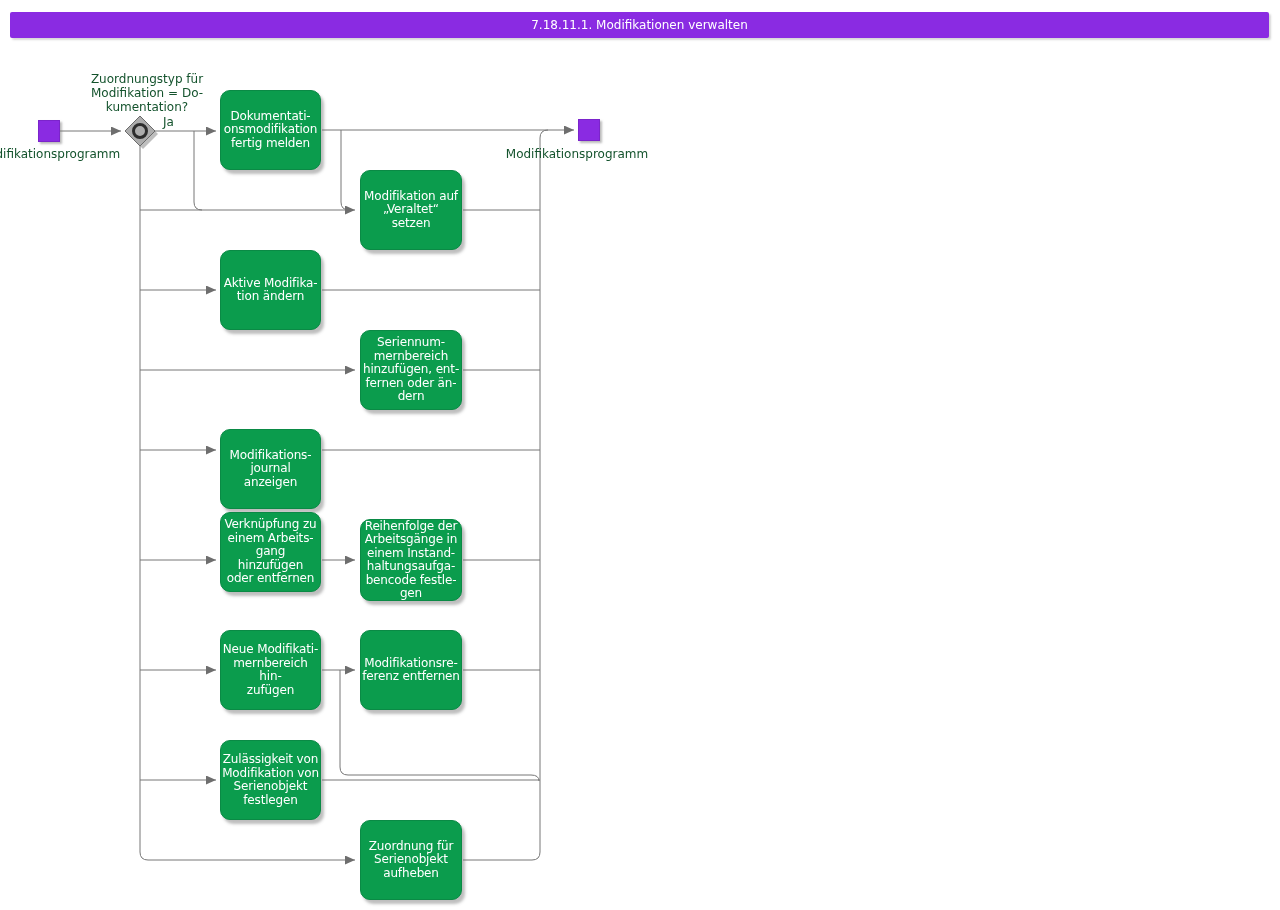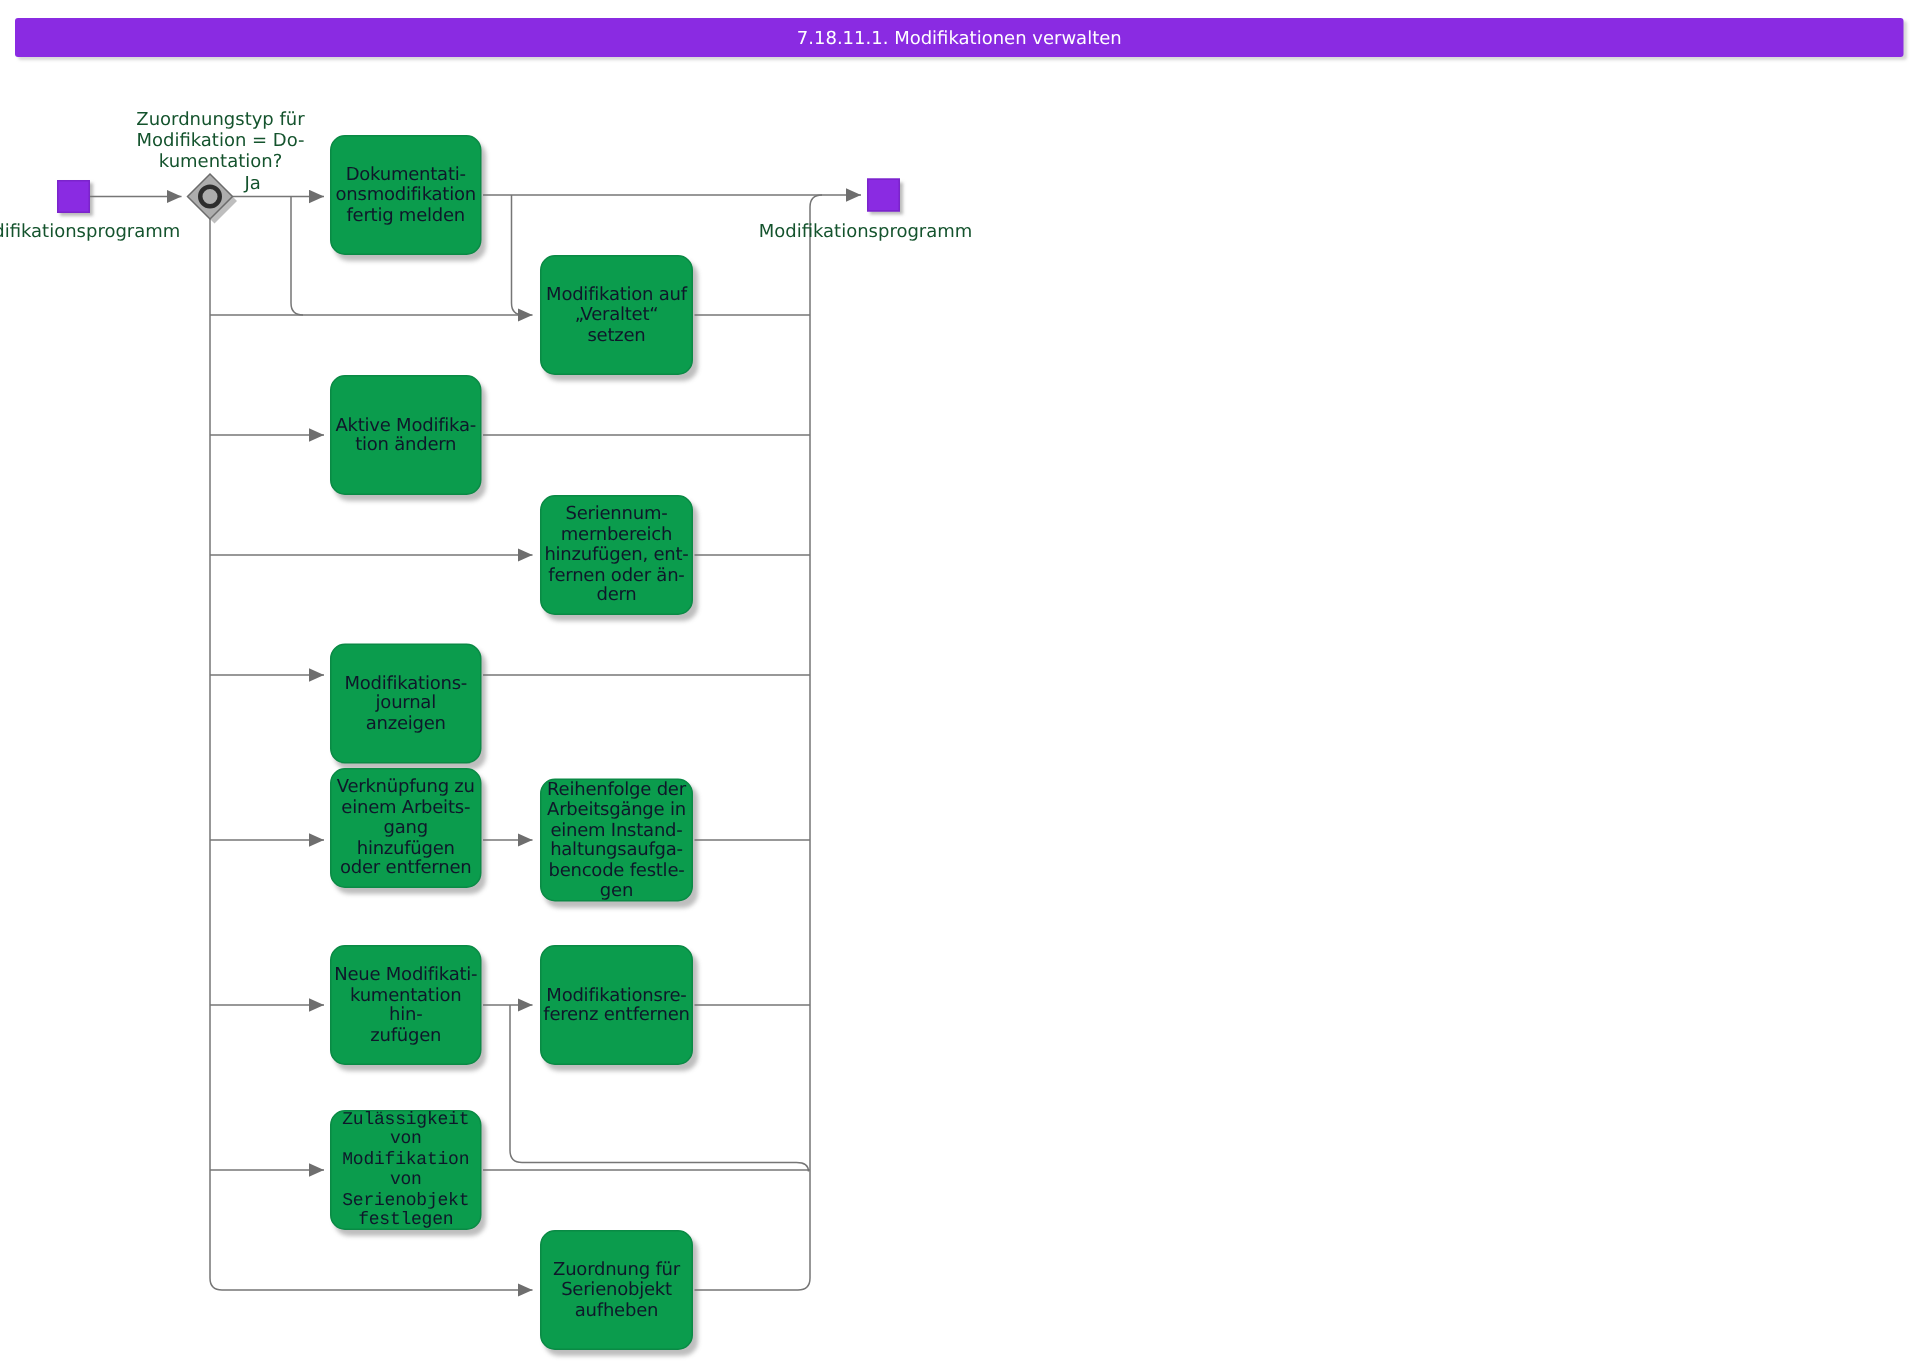--- a/index.html
+++ b/index.html
@@ -28,37 +28,37 @@
     white-space:pre-line;text-align:center;line-height:14px;
     transform:translateX(-50%);
   }
   .lbl-start{left:49px;top:147px;}
   .lbl-end{left:577px;top:147px;}
   .lbl-question{left:147px;top:72px;}
   .lbl-ja{left:163px;top:115px;transform:none;}
   .activity{
     position:absolute;background:#0b9c4d;border:1.5px solid #0a8a45;
     border-radius:10px;box-sizing:border-box;
-    color:#0f172a;font-size:12px;line-height:13.5px;letter-spacing:-0.15px;
+    color:#ffffff;font-size:12px;line-height:13.5px;letter-spacing:-0.15px;
     display:flex;align-items:center;justify-content:center;
     text-align:center;white-space:pre-line;padding:1px;
     box-shadow:3px 4px 3px rgba(110,110,110,.45);
   }
   .colL{left:220px;width:101px;}
   .colR{left:360px;width:102px;}
   .a0{top:90px;height:80px;}
   .a1{top:170px;height:80px;}
   .a2{top:250px;height:80px;}
   .a3{top:330px;height:80px;}
   .a4{top:429px;height:80px;}
   .a5{top:512px;height:80px;}
   .a6{top:519px;height:82px;}
   .a7{top:630px;height:80px;}
   .a8{top:630px;height:80px;}
-  .a9{top:740px;height:80px;font-family:Liberation Mono, monospace;}
+  .a9{top:740px;height:80px;}
   .a10{top:820px;height:80px;}
 </style>
 </head>
 <body>
 
 <svg id="wires" width="1280" height="910" viewBox="0 0 1280 910">
   <defs>
     <marker id="arr" markerWidth="12" markerHeight="10" refX="10" refY="4.5" orient="auto">
       <path d="M0,0 L10,4.5 L0,9 z" fill="#6e6e6e"></path>
     </marker>
@@ -143,21 +143,21 @@
 einem Arbeits-
 gang hinzufügen
 oder entfernen</div>
 <div class="activity colR a6">Reihenfolge der
 Arbeitsgänge in
 einem Instand-
 haltungsaufga-
 bencode festle-
 gen</div>
 <div class="activity colL a7">Neue Modifikati-
-kumentation hin-
+mernbereich hin-
 zufügen</div>
 <div class="activity colR a8">Modifikationsre-
 ferenz entfernen</div>
 <div class="activity colL a9">Zulässigkeit von
 Modifikation von
 Serienobjekt
 festlegen</div>
 <div class="activity colR a10">Zuordnung für
 Serienobjekt
 aufheben</div>

